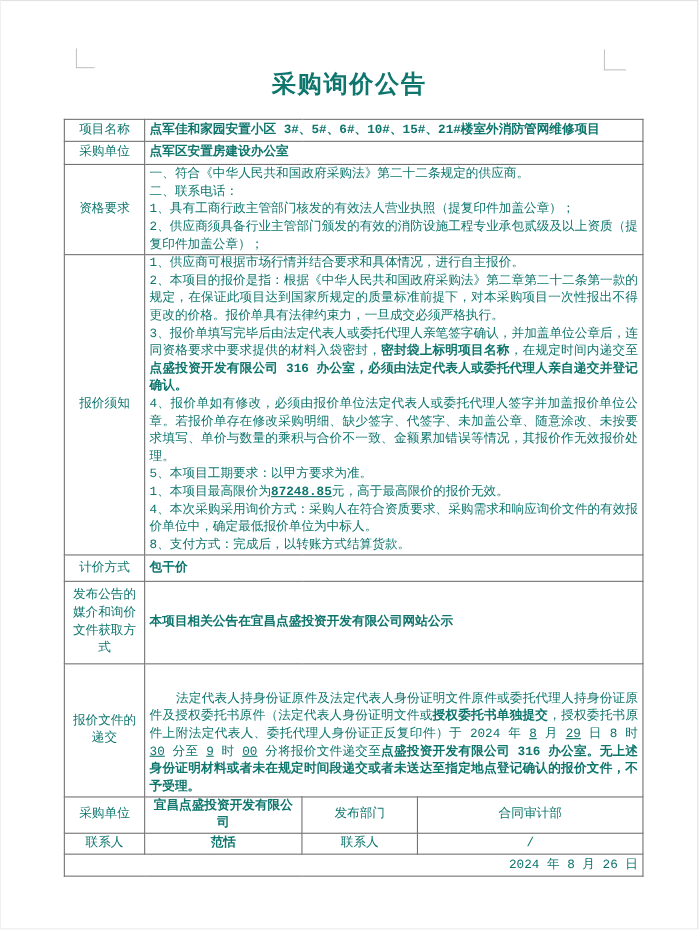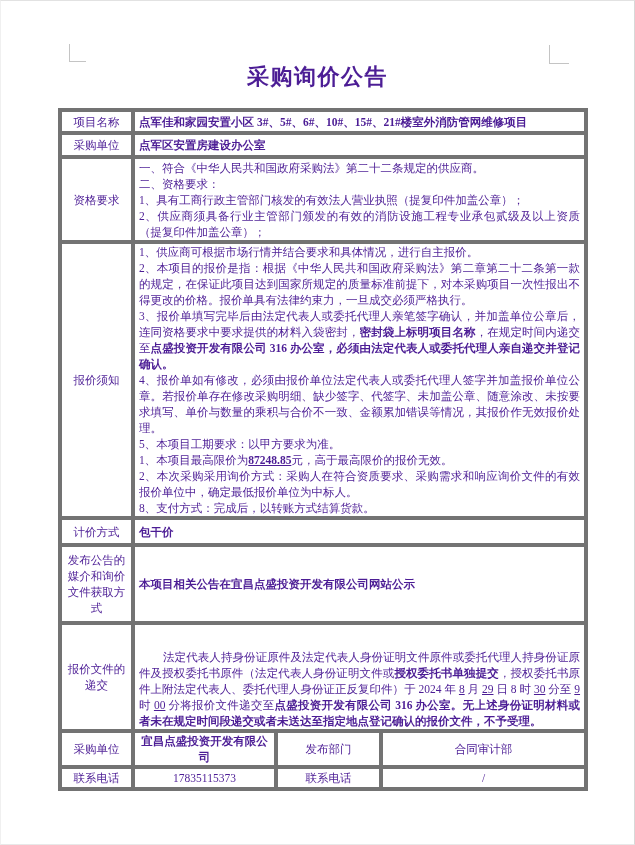--- a/index.html
+++ b/index.html
@@ -5,38 +5,38 @@
   html,body{margin:0;padding:0;background:#ffffff;}
   .page{
     position:relative;
     width:635px;height:845px;
     background:#fff;
     border-top:1px solid #e2e2e2;
     border-right:1px solid #d8d8d8;
     border-left:1px solid #f0f0f0;
     border-bottom:1px solid #e8e8e8;
     box-sizing:border-box;
-    font-family:Liberation Serif, serif;
-    color:#4c1d95;
+    font-family:Liberation Mono, monospace;
+    color:#0f766e;
     overflow:hidden;
   }
   .crop{position:absolute;width:16px;height:17px;
     border-left:1px solid #c4c4c4;border-bottom:1px solid #c4c4c4;}
   .crop.tl{left:68px;top:43px;}
   .crop.tr{left:548px;top:44px;width:19px;height:18px;}
   h1.title{
     margin:0;position:absolute;top:61px;left:0;width:100%;
     text-align:center;font-size:22px;font-weight:bold;letter-spacing:1.5px;
   }
   table.main{
     position:absolute;left:57px;top:107px;width:526px;
     border-collapse:collapse;table-layout:fixed;
   }
   table.main td{
-    border:4px solid #737373;
+    border:1px solid #737373;
     font-size:11.5px;line-height:16px;
     padding:0 4px;vertical-align:middle;
     word-break:break-all;
   }
   td.lbl{text-align:center;padding:0 1px;}
   td.val{text-align:left;}
   td.ctr{text-align:center;}
   .bold{font-weight:bold;}
   td.rich{padding:1px 5px;}
   .para{text-align:justify;}
@@ -72,35 +72,35 @@
         <td class="val bold" colspan="3">点军佳和家园安置小区 3#、5#、6#、10#、15#、21#楼室外消防管网维修项目</td>
       </tr>
       <tr class="h20">
         <td class="lbl">采购单位</td>
         <td class="val bold" colspan="3">点军区安置房建设办公室</td>
       </tr>
       <tr class="h81">
         <td class="lbl">资格要求</td>
         <td class="rich" colspan="3">
             <div class="para"><span>一、符合《中华人民共和国政府采购法》第二十二条规定的供应商。</span></div>
-            <div class="para"><span>二、资格要求：</span></div>
+            <div class="para"><span>二、联系电话：</span></div>
             <div class="para"><span>1、具有工商行政主管部门核发的有效法人营业执照（提复印件加盖公章）；</span></div>
             <div class="para"><span>2、供应商须具备行业主管部门颁发的有效的消防设施工程专业承包贰级及以上资质（提复印件加盖公章）；</span></div>
           </td>
       </tr>
       <tr class="h267">
         <td class="lbl">报价须知</td>
         <td class="rich" colspan="3">
             <div class="para"><span>1、供应商可根据市场行情并结合要求和具体情况，进行自主报价。</span></div>
             <div class="para"><span>2、本项目的报价是指：根据《中华人民共和国政府采购法》第二章第二十二条第一款的规定，在保证此项目达到国家所规定的质量标准前提下，对本采购项目一次性报出不得更改的价格。报价单具有法律约束力，一旦成交必须严格执行。</span></div>
             <div class="para"><span>3、报价单填写完毕后由法定代表人或委托代理人亲笔签字确认，并加盖单位公章后，连同资格要求中要求提供的材料入袋密封，</span><span class="b">密封袋上标明项目名称</span><span>，在规定时间内递交至</span><span class="b">点盛投资开发有限公司 316 办公室，必须由法定代表人或委托代理人亲自递交并登记确认。</span></div>
             <div class="para"><span>4、报价单如有修改，必须由报价单位法定代表人或委托代理人签字并加盖报价单位公章。若报价单存在修改采购明细、缺少签字、代签字、未加盖公章、随意涂改、未按要求填写、单价与数量的乘积与合价不一致、金额累加错误等情况，其报价作无效报价处理。</span></div>
             <div class="para"><span>5、本项目工期要求：以甲方要求为准。</span></div>
             <div class="para"><span>1、本项目最高限价为</span><span class="b u">87248.85</span><span>元，高于最高限价的报价无效。</span></div>
-            <div class="para"><span>2、本次采购采用询价方式：采购人在符合资质要求、采购需求和响应询价文件的有效报价单位中，确定最低报价单位为中标人。</span></div>
+            <div class="para"><span>4、本次采购采用询价方式：采购人在符合资质要求、采购需求和响应询价文件的有效报价单位中，确定最低报价单位为中标人。</span></div>
             <div class="para"><span>8、支付方式：完成后，以转账方式结算货款。</span></div>
           </td>
       </tr>
       <tr class="h23">
         <td class="lbl">计价方式</td>
         <td class="val bold" colspan="3">包干价</td>
       </tr>
       <tr class="h74">
         <td class="lbl">发布公告的媒介和询价文件获取方式</td>
         <td class="val bold" colspan="3">本项目相关公告在宜昌点盛投资开发有限公司网站公示</td>
@@ -111,20 +111,23 @@
             <div class="para indent"><span>法定代表人持身份证原件及法定代表人身份证明文件原件或委托代理人持身份证原件及授权委托书原件（法定代表人身份证明文件或</span><span class="b">授权委托书单独提交</span><span>，授权委托书原件上附法定代表人、委托代理人身份证正反复印件）于 2024 年 </span><span class="u">8</span><span> 月 </span><span class="u">29</span><span> 日 8 时 </span><span class="u">30</span><span> 分至 </span><span class="u">9</span><span> 时 </span><span class="u">00</span><span> 分将报价文件递交至</span><span class="b">点盛投资开发有限公司 316 办公室。无上述身份证明材料或者未在规定时间段递交或者未送达至指定地点登记确认的报价文件，不予受理。</span></div>
           </td>
       </tr>
       <tr class="h16">
         <td class="lbl">采购单位</td>
         <td class="ctr bold">宜昌点盛投资开发有限公司</td>
         <td class="ctr">发布部门</td>
         <td class="ctr">合同审计部</td>
       </tr>
       <tr class="h18">
-        <td class="lbl">联系电话</td>
-        <td class="ctr">17835115373</td>
-        <td class="ctr">联系电话</td>
+        <td class="lbl">联系人</td>
+        <td class="ctr bold">范恬</td>
+        <td class="ctr">联系人</td>
         <td class="ctr">/</td>
+      </tr>
+      <tr class="h19">
+        <td class="date-cell" colspan="4">2024 年 8 月 26 日</td>
       </tr>
     </tbody>
   </table>
 </div>
 
 </body></html>

